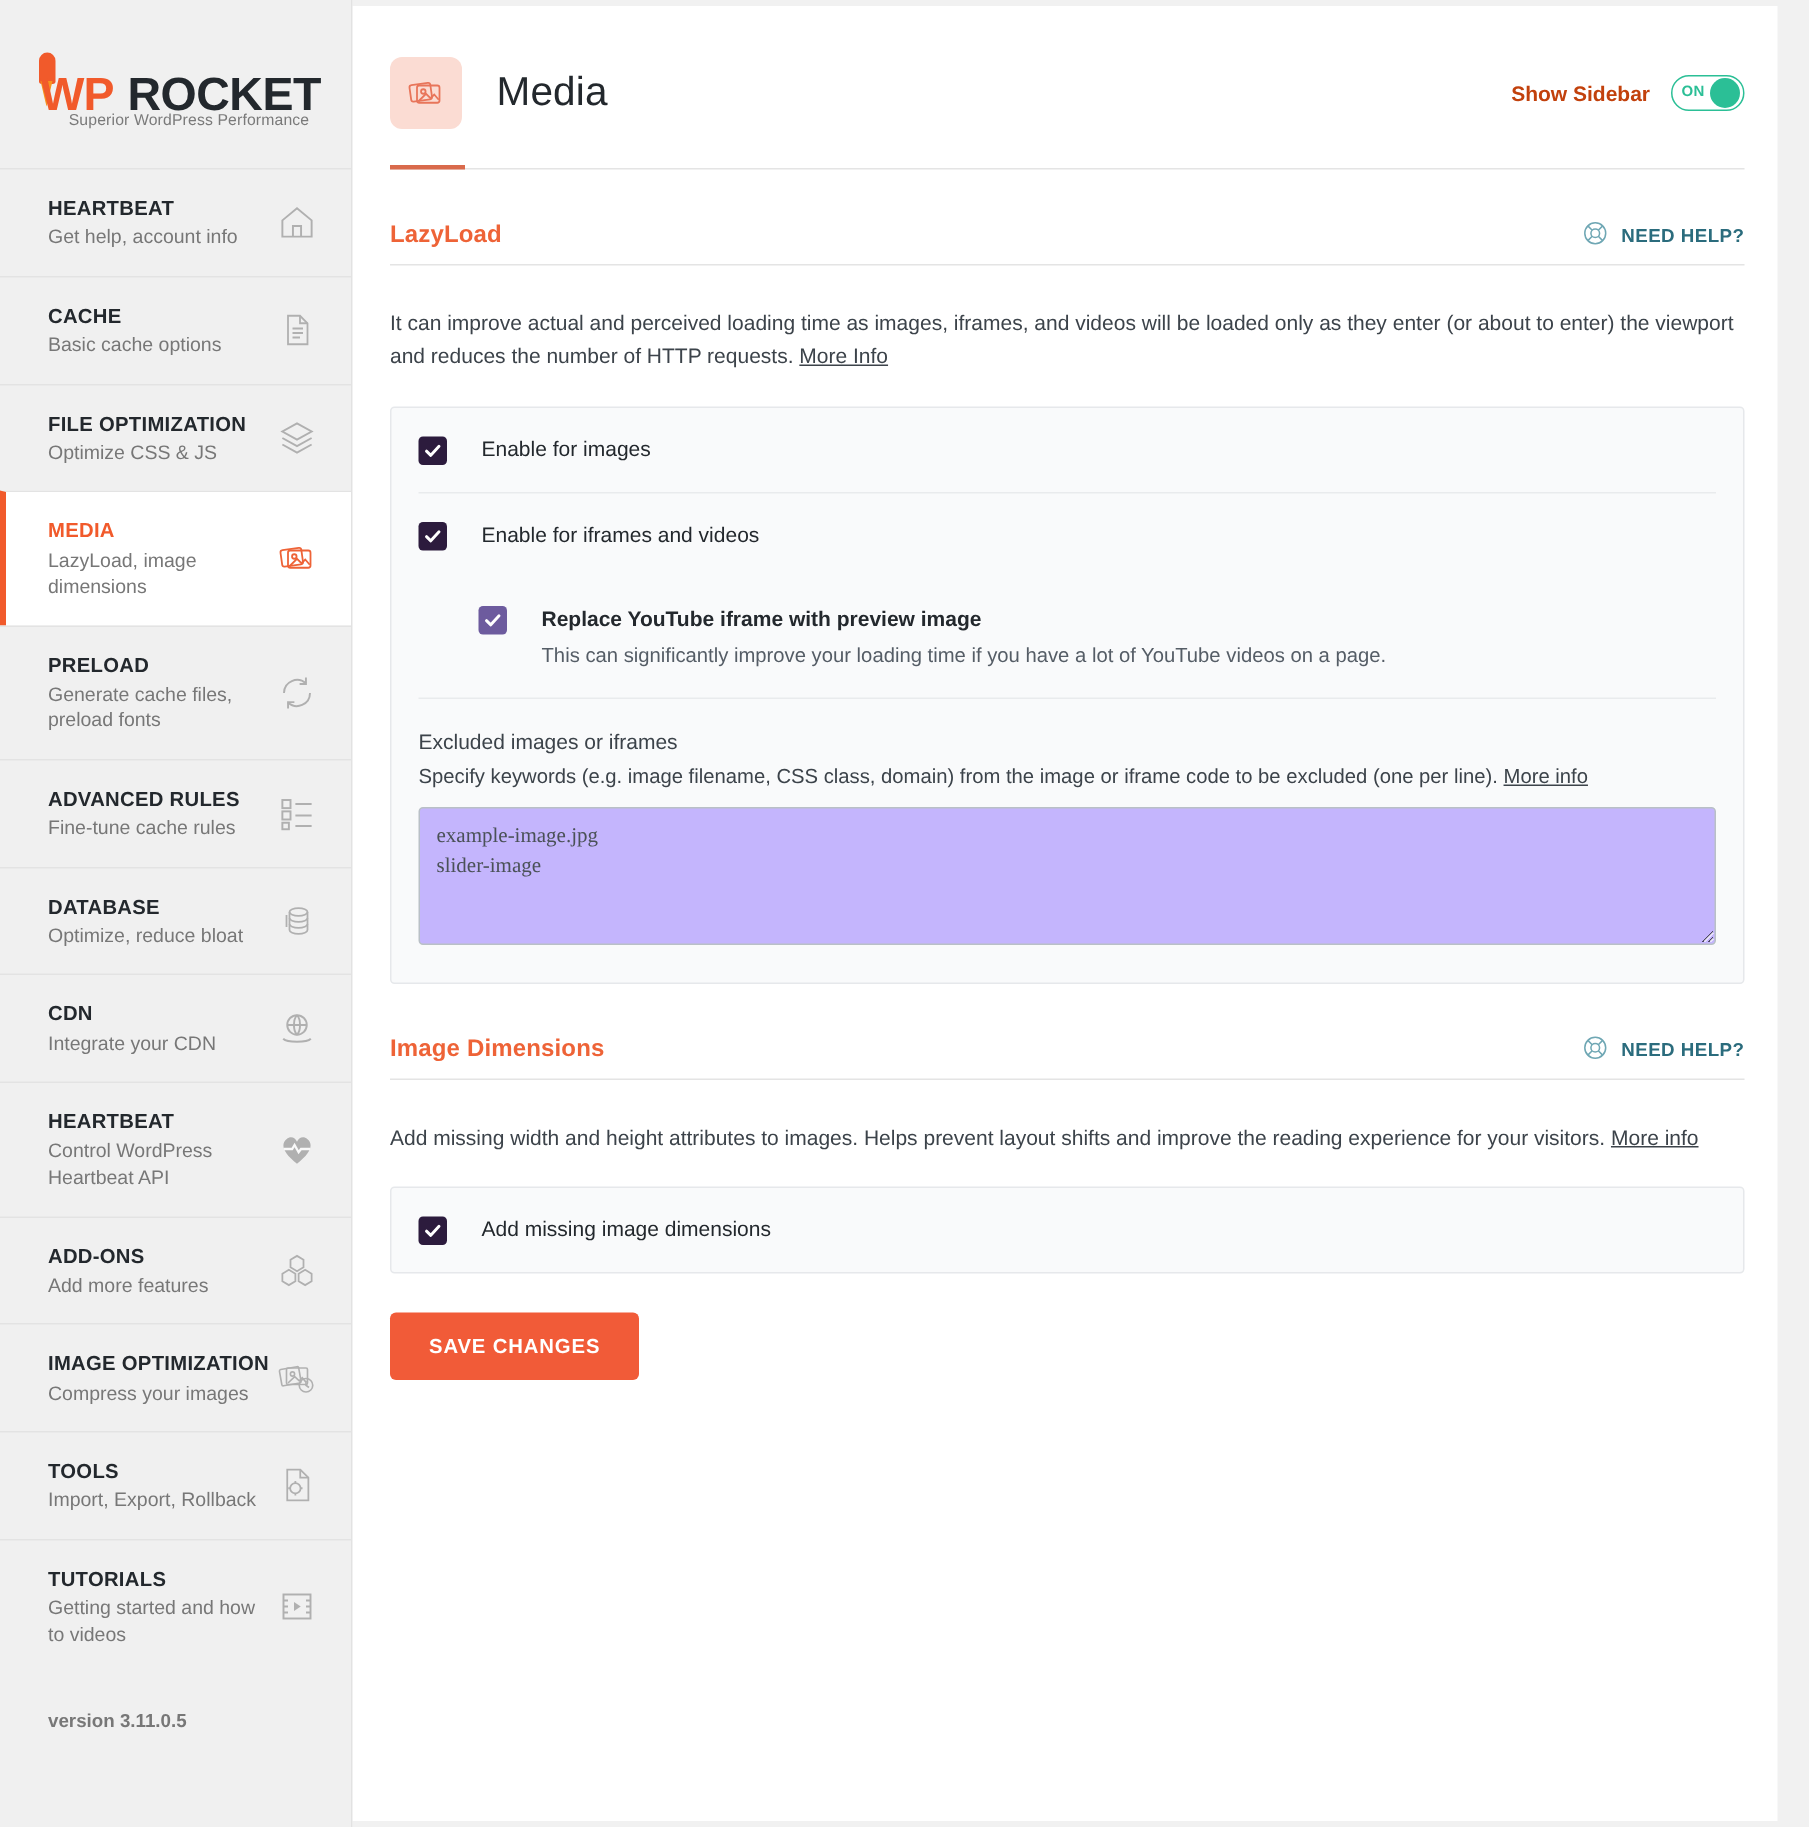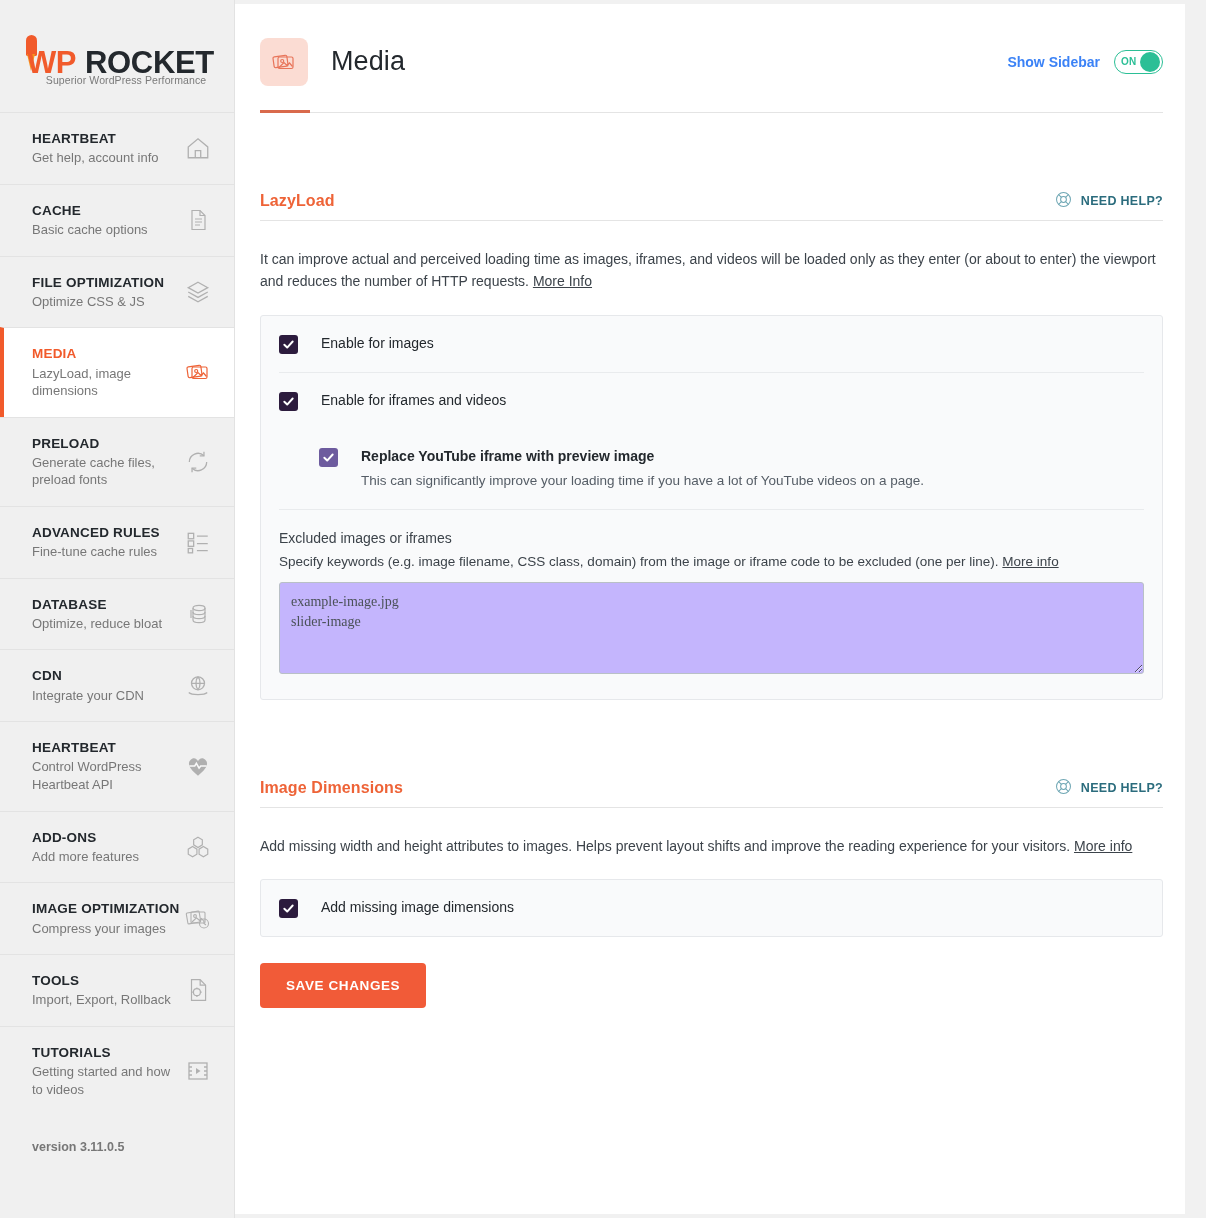--- a/index.html
+++ b/index.html
@@ -165,21 +165,21 @@
     font-size: 27px;
     color: #23282d;
     margin-left: 23px;
     font-weight: normal;
     letter-spacing: 0.1px;
   }
   .head-right { display: flex; align-items: center; padding-bottom: 17px; }
   .sidebar-label {
     font-size: 14px;
     font-weight: bold;
-    color: #3b82f6;
+    color: #c2410c;
     margin-right: 14px;
   }
   .toggle {
     width: 49px; height: 24px;
     border-radius: 14px;
     border: 1px solid #2bbf96;
     background: #ffffff;
     display: flex;
     align-items: center;
     justify-content: space-between;
@@ -199,21 +199,20 @@
   }
 
   
   .section { padding-top: 34px; }
   .section-head {
     display: flex;
     align-items: center;
     justify-content: space-between;
     padding-bottom: 9px;
     border-bottom: 1px solid #e4e4e4;
-    margin-top: 44px;
   }
   .section-title {
     font-size: 16px;
     font-weight: bold;
     color: #ee6337;
     letter-spacing: 0.1px;
   }
   .need-help {
     display: flex;
     align-items: center;

